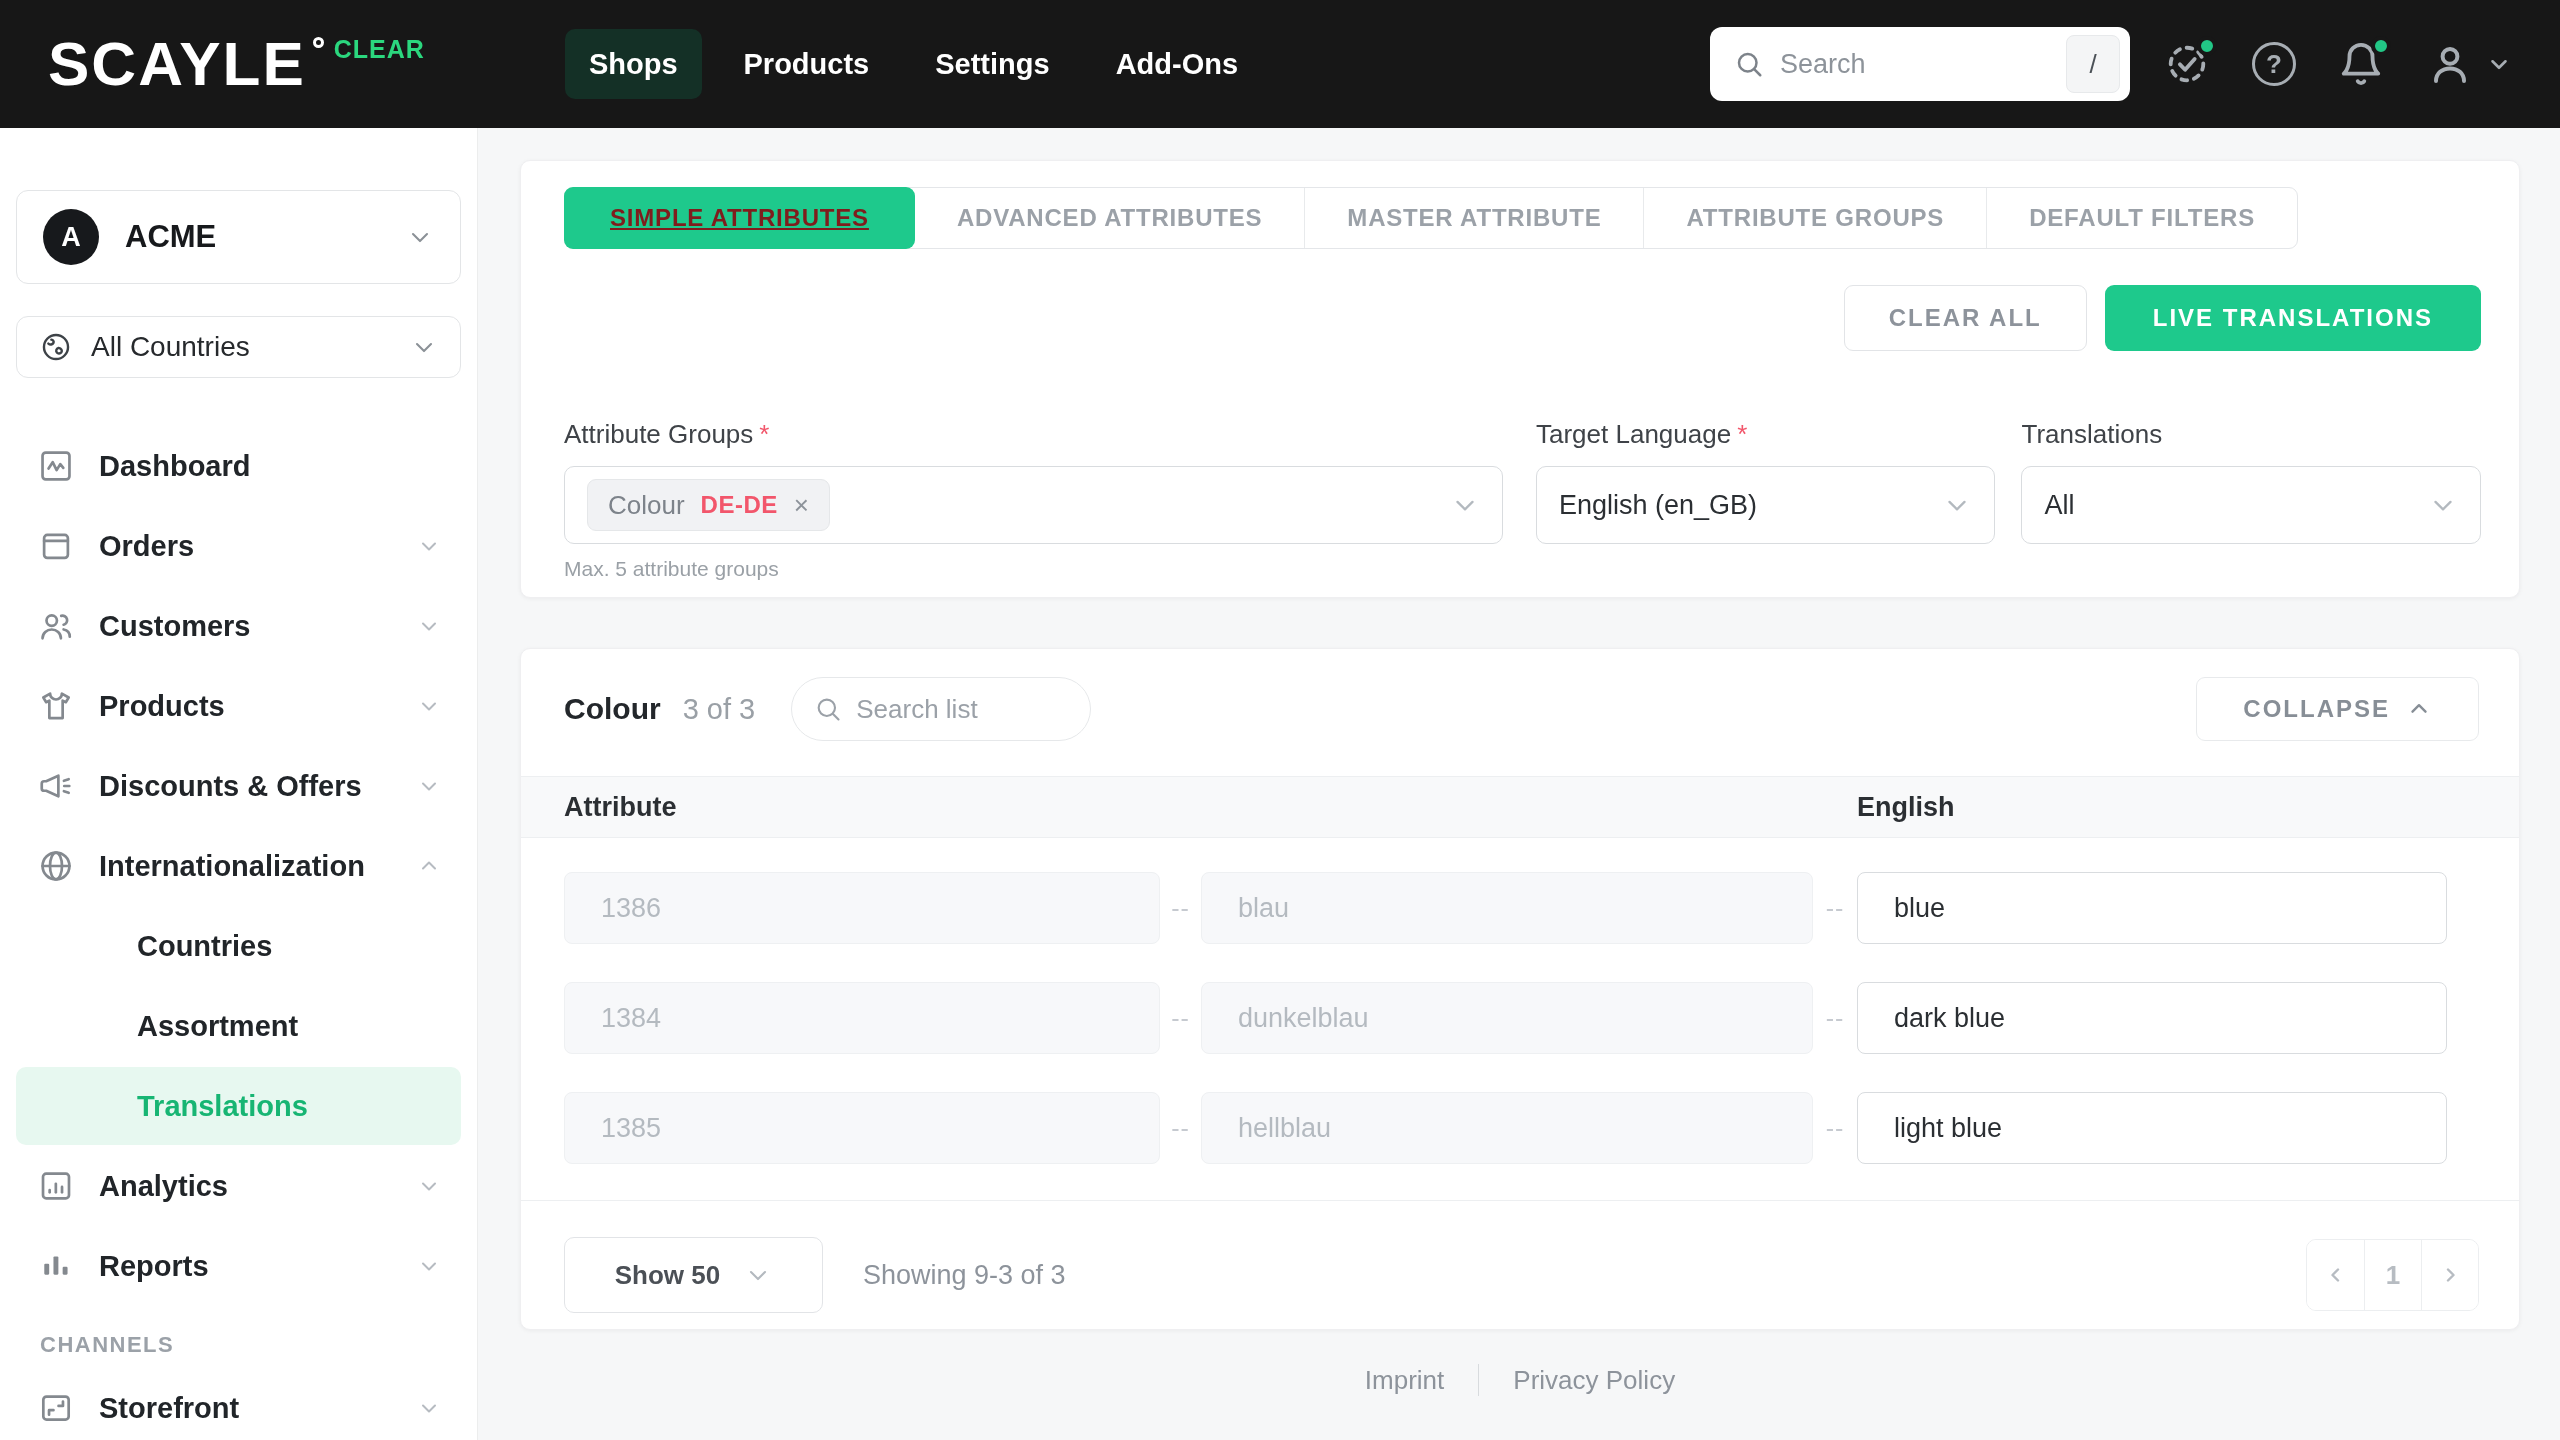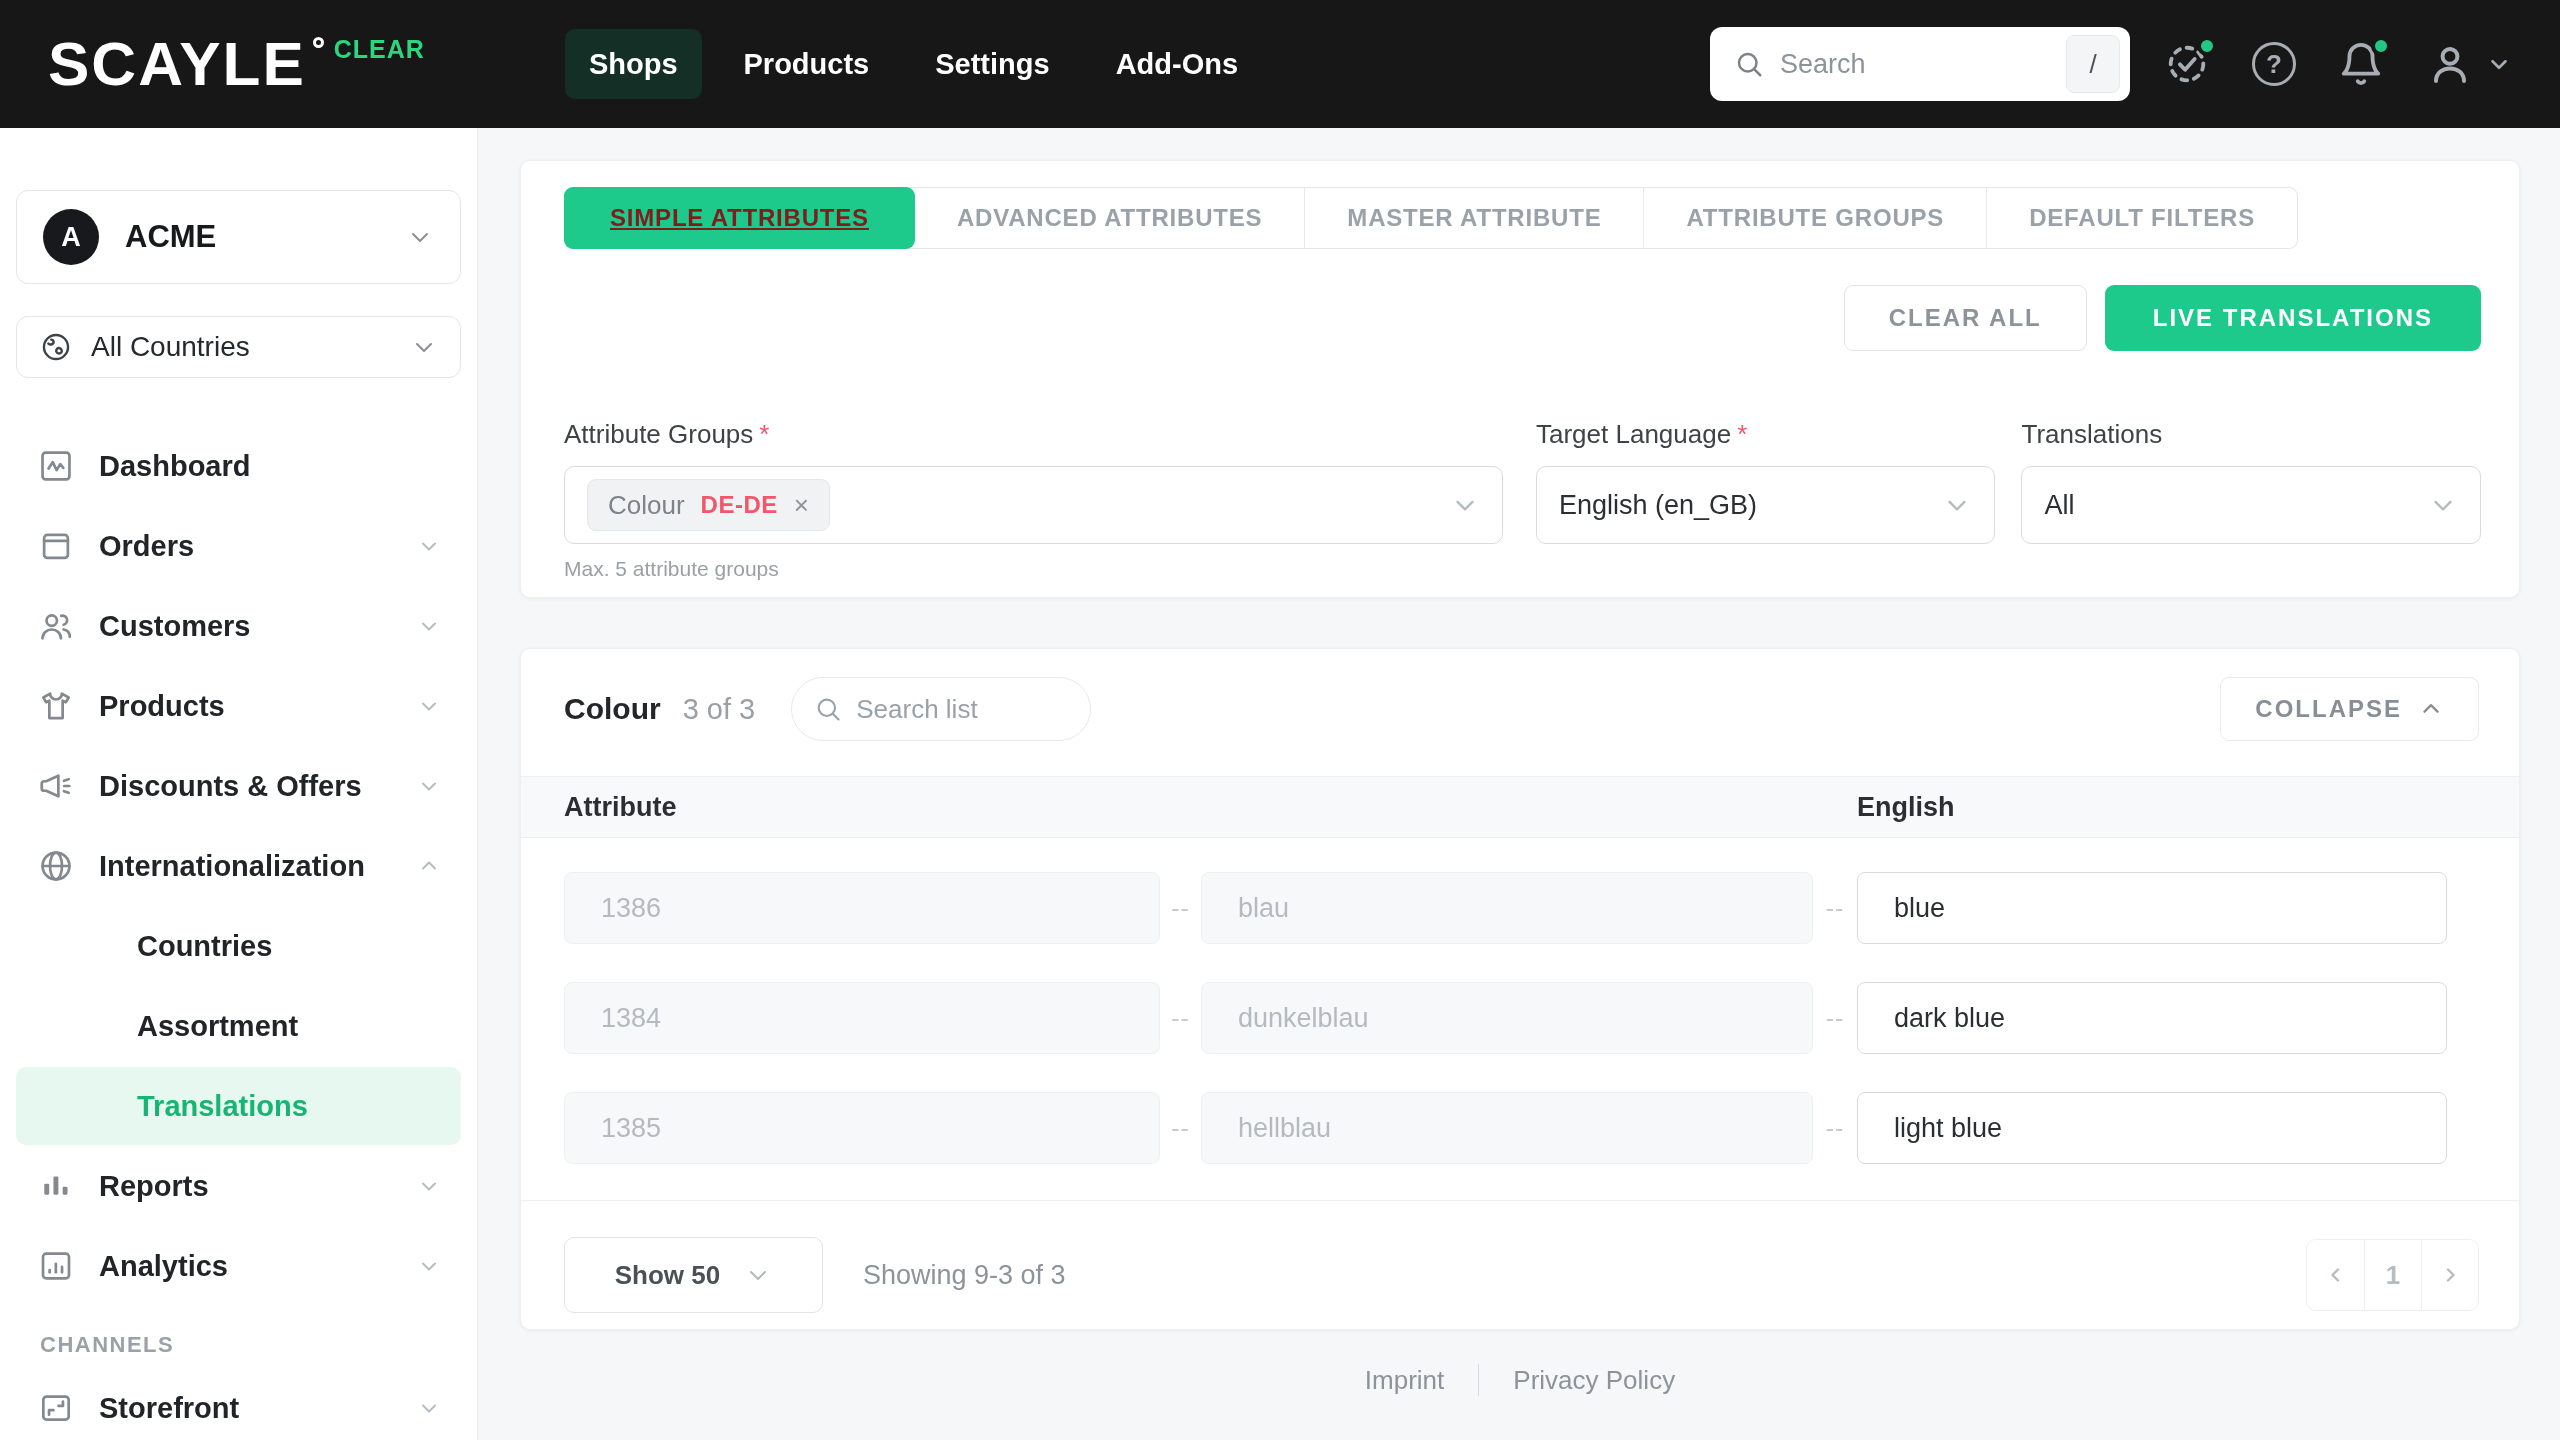--- a/index.html
+++ b/index.html
@@ -154,21 +154,21 @@
     margin-left: 36px; width: 300px; height: 64px; border: 1px solid #e6e8ea; border-radius: 32px;
     display: flex; align-items: center; padding: 0 22px; gap: 14px; color: #9ba1a8;
   }
   .t-search input {
     border: none; outline: none; flex: 1; min-width: 0;
     font-family: "Liberation Sans", sans-serif; font-size: 26px; color: #2b2f33;
   }
   .t-search input::placeholder { color: #9ba1a8; }
   .collapse-btn {
     margin-left: auto; height: 64px; border: 1px solid #e8eaec; border-radius: 9px; background: #fff;
-    display: flex; align-items: center; gap: 16px; padding: 0 34px;
+    display: flex; align-items: center; gap: 16px; padding: 0 46px;
     font-size: 24px; font-weight: bold; letter-spacing: 2px; color: #878e96; cursor: pointer;
   }
   .grid-cols { display: grid; grid-template-columns: 596px 41px 612px 44px 590px; align-items: center; }
   .t-cols {
     height: 62px; background: #f8f9fa; border-top: 1px solid #edeff1; border-bottom: 1px solid #edeff1;
     padding-left: 43px; font-size: 27px; font-weight: bold; color: #2b2f33;
   }
   .t-rows { padding: 34px 0 36px 43px; }
   .t-row { margin-bottom: 38px; }
   .t-row:last-child { margin-bottom: 0; }
@@ -366,43 +366,43 @@
           </svg>
       </span>
     </div>
 
     <div class="submenu-item">Countries</div>
     <div class="submenu-item">Assortment</div>
     <div class="submenu-item active">Translations</div>
 
     <div class="menu-item">
       <span class="mi-icon">
+        <svg width="38" height="38" viewBox="0 0 24 24" fill="none" stroke="currentColor" stroke-width="1.7" stroke-linecap="round" stroke-linejoin="round">
+          <rect x="3.8" y="4.2" width="16.4" height="15.6" rx="2"></rect>
+          <line x1="8" y1="16" x2="8" y2="14.6"></line>
+          <line x1="11.9" y1="16" x2="11.9" y2="10.6"></line>
+          <line x1="15.8" y1="16" x2="15.8" y2="12.6"></line>
+        </svg>
+      </span>
+      <span class="mi-label">Analytics</span>
+      <span class="mi-chev">
+        <svg width="24" height="24" viewBox="0 0 24 24" fill="none" stroke="currentColor" stroke-width="2" stroke-linecap="round" stroke-linejoin="round">
+            <polyline points="6 9.5 12 15.5 18 9.5"></polyline>
+          </svg>
+      </span>
+    </div>
+    <div class="menu-item">
+      <span class="mi-icon">
         <svg width="38" height="38" viewBox="0 0 24 24" fill="currentColor" stroke="none">
           <rect x="4.6" y="10.5" width="3.1" height="7" rx="0.7"></rect>
           <rect x="10.4" y="6" width="3.1" height="11.5" rx="0.7"></rect>
           <rect x="16.2" y="12.5" width="3.1" height="5" rx="0.7"></rect>
         </svg>
       </span>
       <span class="mi-label">Reports</span>
-      <span class="mi-chev">
-        <svg width="24" height="24" viewBox="0 0 24 24" fill="none" stroke="currentColor" stroke-width="2" stroke-linecap="round" stroke-linejoin="round">
-            <polyline points="6 9.5 12 15.5 18 9.5"></polyline>
-          </svg>
-      </span>
-    </div>
-    <div class="menu-item">
-      <span class="mi-icon">
-        <svg width="38" height="38" viewBox="0 0 24 24" fill="none" stroke="currentColor" stroke-width="1.7" stroke-linecap="round" stroke-linejoin="round">
-          <rect x="3.8" y="4.2" width="16.4" height="15.6" rx="2"></rect>
-          <line x1="8" y1="16" x2="8" y2="14.6"></line>
-          <line x1="11.9" y1="16" x2="11.9" y2="10.6"></line>
-          <line x1="15.8" y1="16" x2="15.8" y2="12.6"></line>
-        </svg>
-      </span>
-      <span class="mi-label">Analytics</span>
       <span class="mi-chev">
         <svg width="24" height="24" viewBox="0 0 24 24" fill="none" stroke="currentColor" stroke-width="2" stroke-linecap="round" stroke-linejoin="round">
             <polyline points="6 9.5 12 15.5 18 9.5"></polyline>
           </svg>
       </span>
     </div>
 
     <div class="section-label">CHANNELS</div>
 
     <div class="menu-item">

